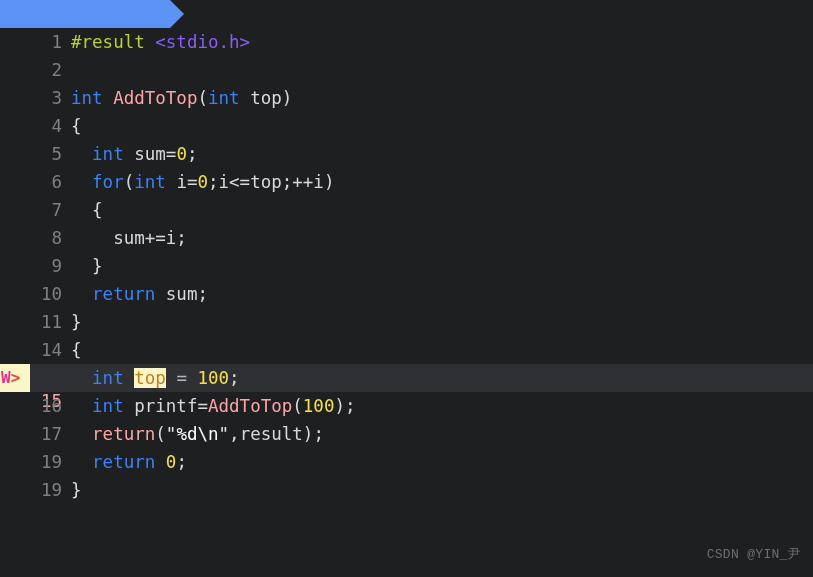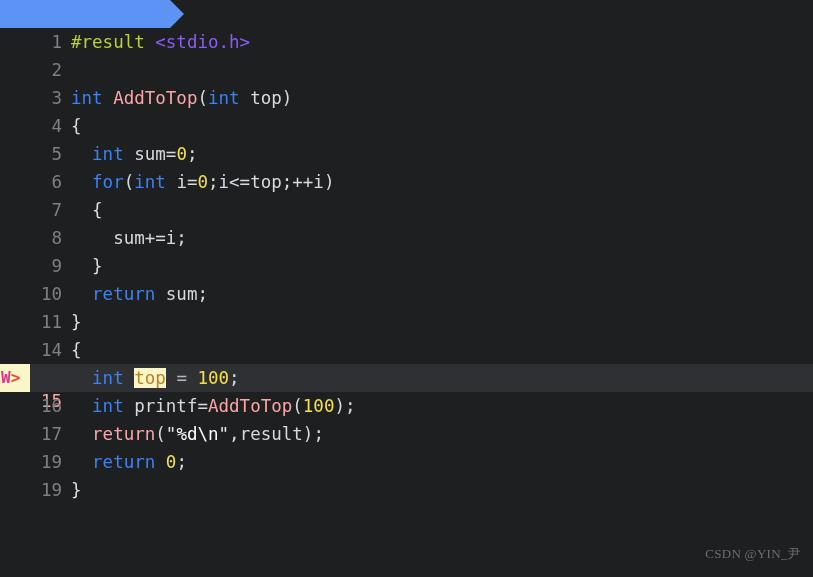--- a/index.html
+++ b/index.html
@@ -115,21 +115,21 @@
   .op      { color: #b4b8bb; }
   .brace   { color: #d9dde0; }
   .hl      { background: #fbf6c8; color: #c17f1b; }
 
   
   .watermark {
     position: absolute;
     right: 12px;
     bottom: 14px;
     color: #6b6f73;
-    font-family: Liberation Serif, serif;
+    font-family: Liberation Mono, monospace;
     font-size: 13px;
     letter-spacing: 0.3px;
   }
   .bottom-stub {
     position: absolute;
     left: 33px;
     bottom: 0px;
     width: 14px;
     height: 6px;
     color: #5b7590;

